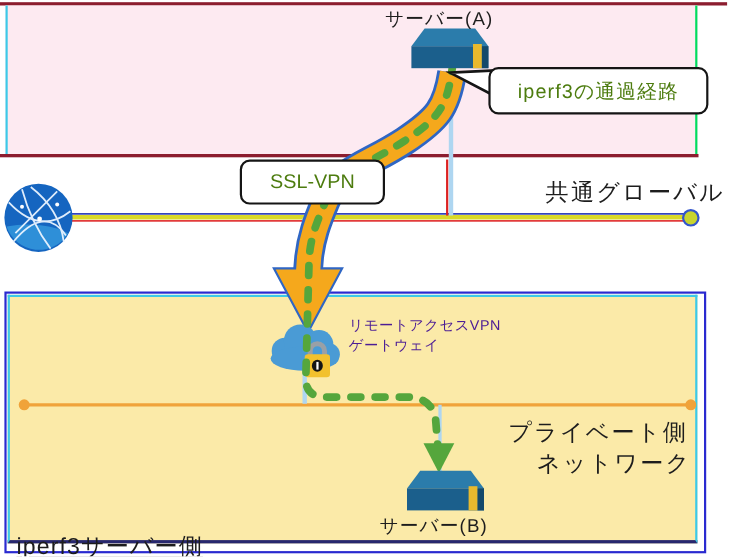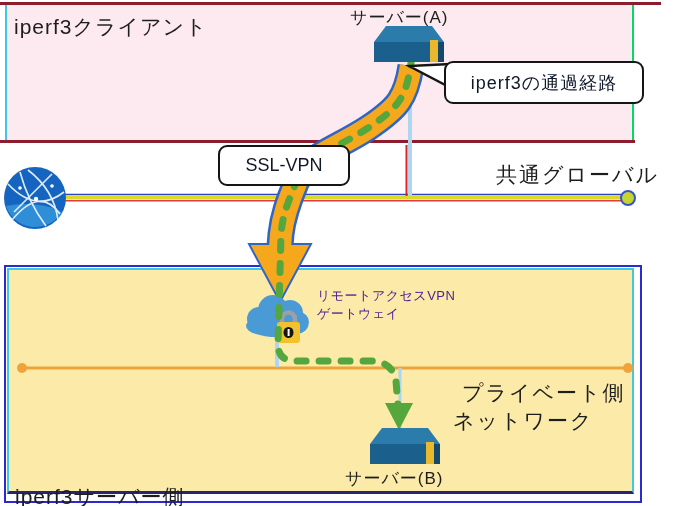--- a/index.html
+++ b/index.html
@@ -20,28 +20,28 @@
   .lbl{color:#1d1d1d;white-space:nowrap;}
   .zone-label{font-size:21px;letter-spacing:1px;}
   .client-zone-label{left:14px;top:13px;}
   .server-zone-label{left:15px;top:483px;text-decoration:underline;}
   .node-label{font-size:17px;letter-spacing:1px;}
   .server-a-label{left:350px;top:6px;width:110px;text-align:left;}
   .server-b-label{left:345px;top:467px;width:120px;text-align:left;}
   .net-label{font-size:21px;letter-spacing:2px;font-family:Liberation Mono, monospace;}
   .global-label{left:496px;top:161px;}
   .private-label1{left:462px;top:379px;}
-  .private-label2{left:453px;top:407px;}
+  .private-label2{left:488px;top:407px;}
   .gw-label{left:317px;font-size:13px;color:#4c1d95;letter-spacing:0.5px;}
   .gw-label1{top:287px;}
   .gw-label2{top:305px;}
   
   .callout{background:#ffffff;border:2.5px solid #151515;border-radius:9px;
     display:flex;align-items:center;justify-content:center;
-    font-size:18px;color:#0f172a;z-index:6;}
+    font-size:18px;color:#4d7c0f;z-index:6;}
   .ssl-callout{left:178px;top:145px;width:128px;height:37px;margin-left:40px;}
   .route-callout{left:444px;top:61px;width:196px;height:39px;letter-spacing:1px;}
   .tail-svg{z-index:5;}
   .svg-overlay{left:0;top:0;z-index:3;}
   .z-low{z-index:1;}
   .z-text{z-index:7;}
 </style>
 </head>
 <body>
 
@@ -142,21 +142,20 @@
     <polygon points="46,6 4,8 46,30" fill="#ffffff" stroke="#151515" stroke-width="2.5"></polygon>
   </svg>
 
   <div class="abs callout ssl-callout">
     <span>SSL-VPN</span>
   </div>
   <div class="abs callout route-callout">
     <span>iperf3の通過経路</span>
   </div>
 
-  <div class="abs lbl zone-label client-zone-label z-text">iperf3クライアント</div>
   <div class="abs lbl zone-label server-zone-label z-text">iperf3サーバー側</div>
 
   <div class="abs lbl node-label server-a-label z-text">サーバー(A)</div>
   <div class="abs lbl node-label server-b-label z-text">サーバー(B)</div>
 
   <div class="abs lbl net-label global-label z-text">共通グローバル</div>
   <div class="abs lbl net-label private-label1 z-text">プライベート側</div>
   <div class="abs lbl net-label private-label2 z-text">ネットワーク</div>
 
   <div class="abs lbl gw-label gw-label1 z-text">リモートアクセスVPN</div>

